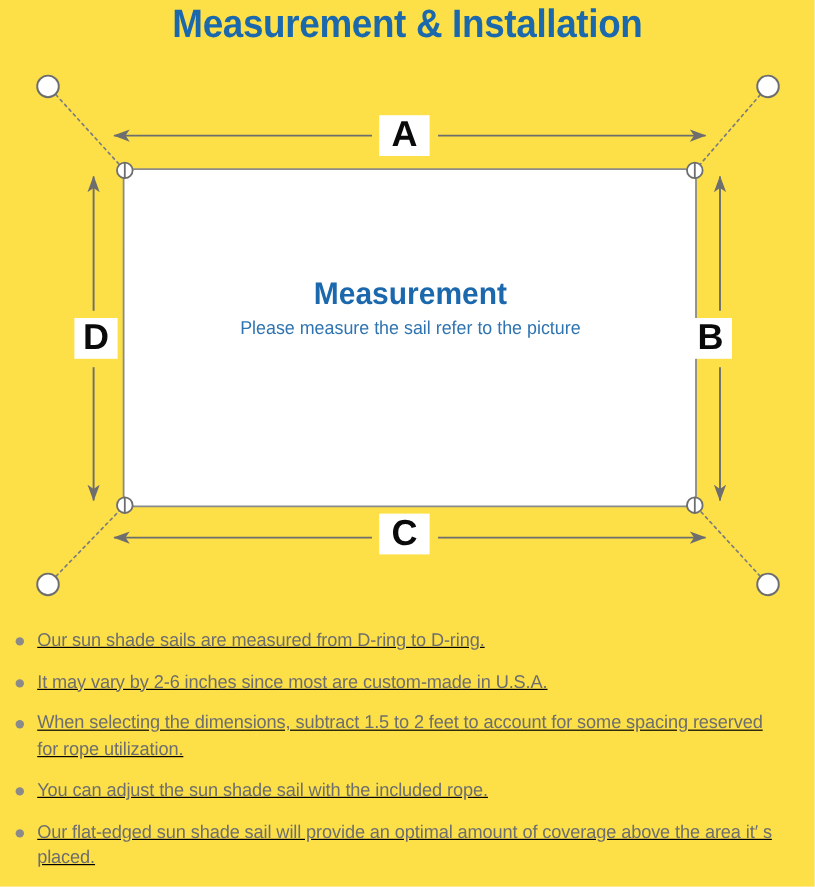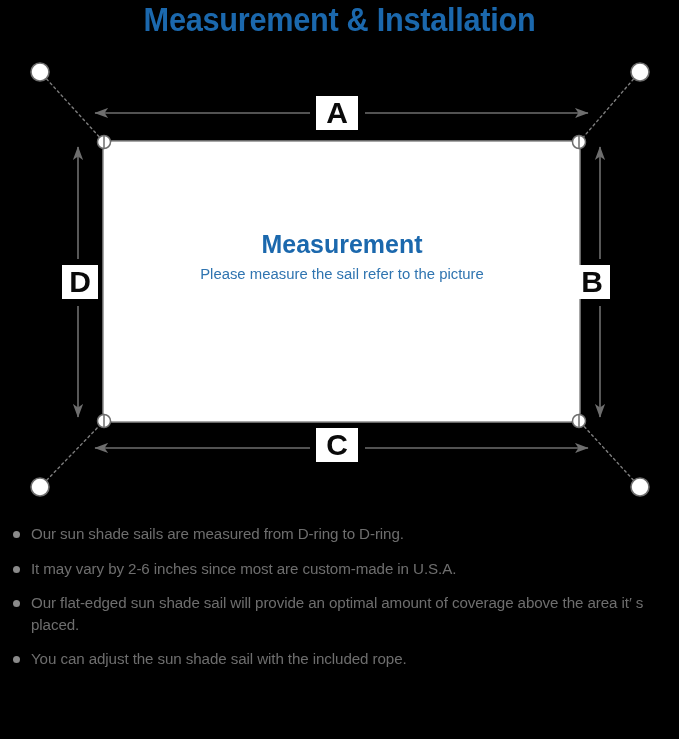--- a/index.html
+++ b/index.html
@@ -11,21 +11,21 @@
     width: 679px;
     height: 739px;
     font-family: "Liberation Sans", sans-serif;
     overflow: hidden;
     position: relative;
   }
   #page {
     position: relative;
     width: 679px;
     height: 739px;
-    background: #000000;
+    background: #fde047;
   }
   
   .title {
     position: absolute;
     left: 0;
     top: 0px;
     width: 679px;
     text-align: center;
     font-family: "Liberation Sans", sans-serif;
     font-size: 33px;
@@ -203,21 +203,25 @@
     <div class="bullet-row">
       <span class="bullet-dot"></span>
       <span class="bullet-text">Our sun shade sails are measured from D-ring to D-ring.</span>
     </div>
     <div class="bullet-row">
       <span class="bullet-dot"></span>
       <span class="bullet-text">It may vary by 2-6 inches since most are custom-made in U.S.A.</span>
     </div>
     <div class="bullet-row">
       <span class="bullet-dot"></span>
+      <span class="bullet-text">When selecting the dimensions, subtract 1.5 to 2 feet to account for some spacing reserved for rope utilization.</span>
+    </div>
+    <div class="bullet-row">
+      <span class="bullet-dot"></span>
+      <span class="bullet-text">You can adjust the sun shade sail with the included rope.</span>
+    </div>
+    <div class="bullet-row">
+      <span class="bullet-dot"></span>
       <span class="bullet-text">Our flat-edged sun shade sail will provide an optimal amount of coverage above the area it′ s placed.</span>
     </div>
-    <div class="bullet-row">
-      <span class="bullet-dot"></span>
-      <span class="bullet-text">You can adjust the sun shade sail with the included rope.</span>
-    </div>
   </div>
 
 </div>
 
 </body></html>

